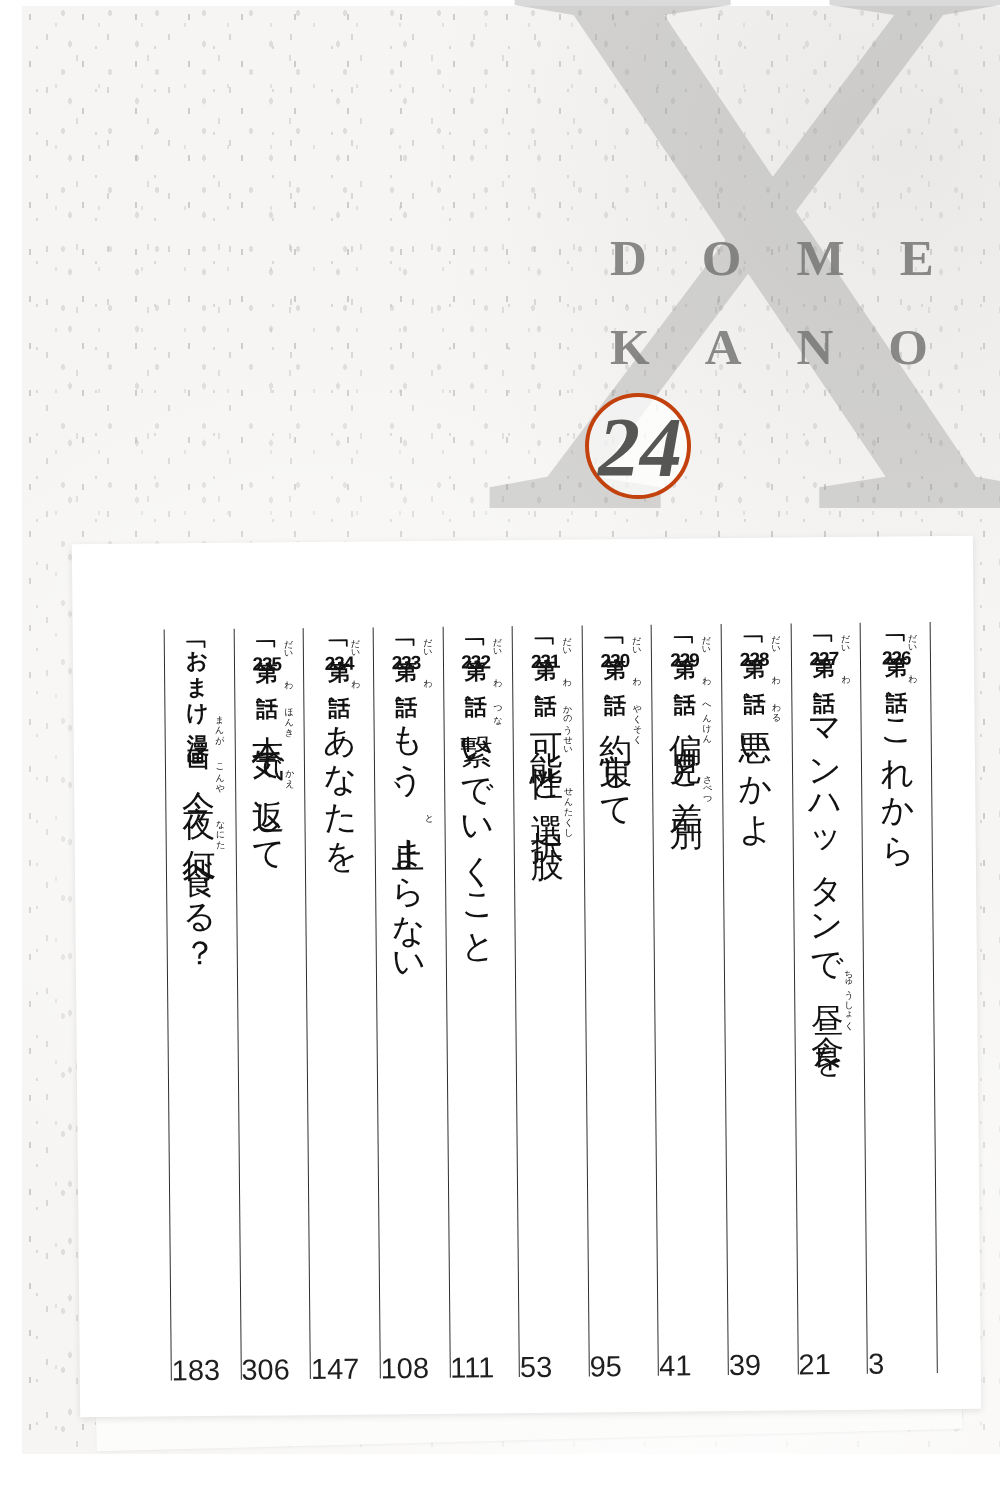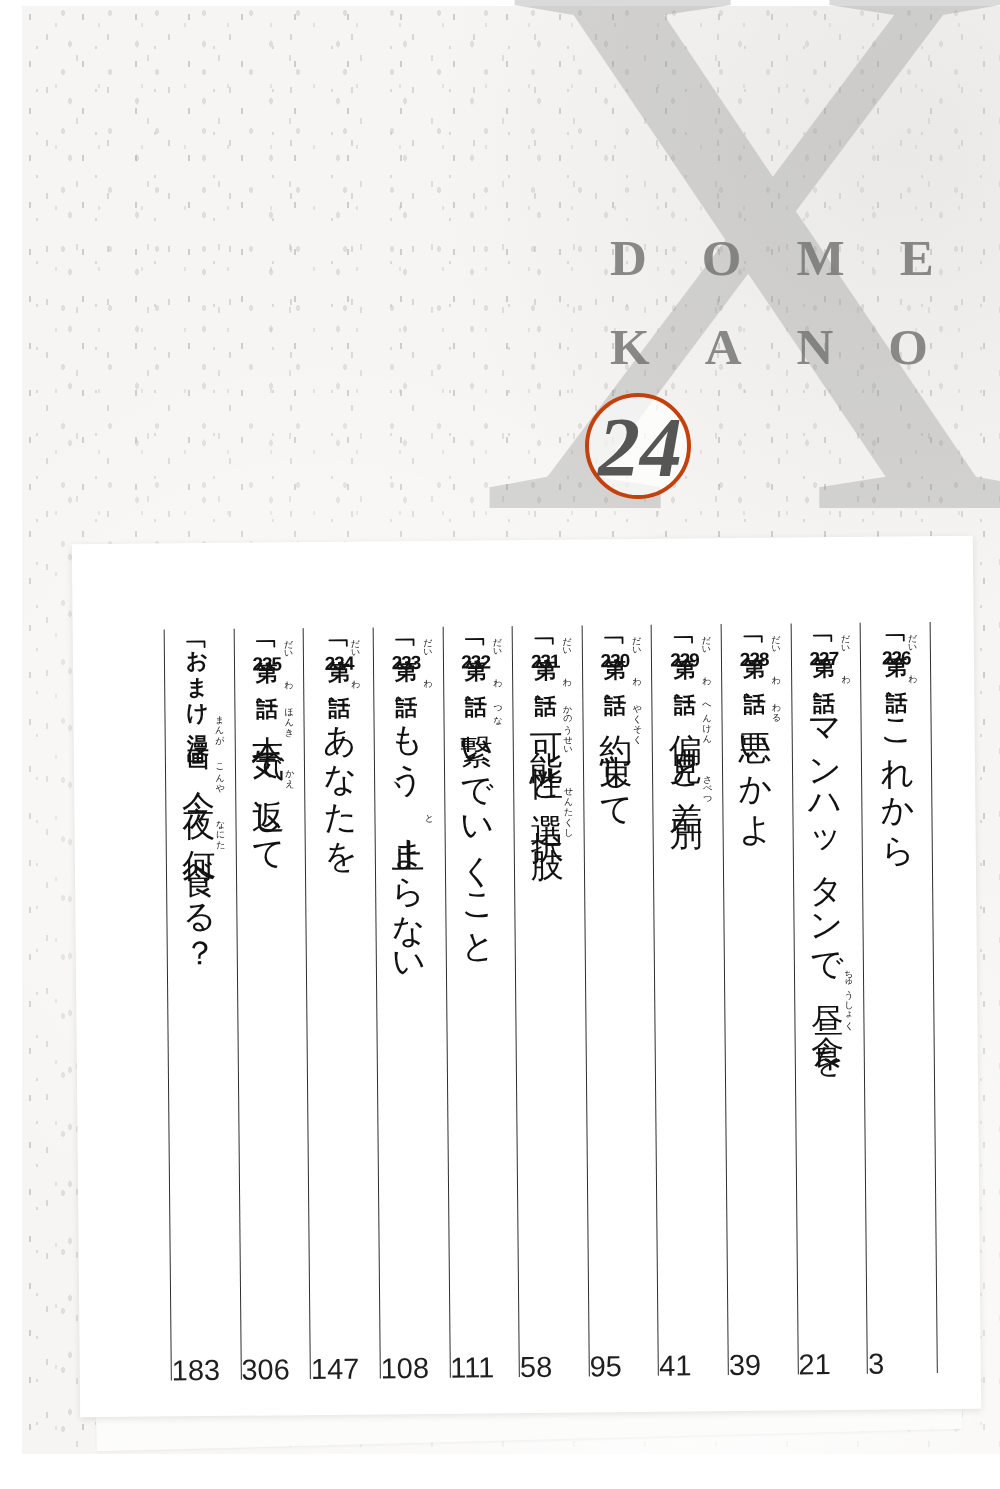--- a/index.html
+++ b/index.html
@@ -157,21 +157,21 @@
         <div class="col">
           <div class="vtext"><span class="chead">「<ruby>第<rt>だい</rt></ruby><span class="tcy">229</span><ruby>話<rt>わ</rt></ruby>」</span><span class="ctitle"><ruby>偏見<rt>へんけん</rt></ruby>と<ruby>差別<rt>さべつ</rt></ruby></span></div>
           <div class="pnum">41</div>
         </div>
         <div class="col">
           <div class="vtext"><span class="chead">「<ruby>第<rt>だい</rt></ruby><span class="tcy">230</span><ruby>話<rt>わ</rt></ruby>」</span><span class="ctitle"><ruby>約束<rt>やくそく</rt></ruby>して</span></div>
           <div class="pnum">95</div>
         </div>
         <div class="col">
           <div class="vtext"><span class="chead">「<ruby>第<rt>だい</rt></ruby><span class="tcy">231</span><ruby>話<rt>わ</rt></ruby>」</span><span class="ctitle"><ruby>可能性<rt>かのうせい</rt></ruby>と<ruby>選択肢<rt>せんたくし</rt></ruby></span></div>
-          <div class="pnum">58</div>
+          <div class="pnum">53</div>
         </div>
         <div class="col">
           <div class="vtext"><span class="chead">「<ruby>第<rt>だい</rt></ruby><span class="tcy">232</span><ruby>話<rt>わ</rt></ruby>」</span><span class="ctitle"><ruby>繋<rt>つな</rt></ruby>いでいくこと</span></div>
           <div class="pnum">111</div>
         </div>
         <div class="col">
           <div class="vtext"><span class="chead">「<ruby>第<rt>だい</rt></ruby><span class="tcy">233</span><ruby>話<rt>わ</rt></ruby>」</span><span class="ctitle">もう、<ruby>止<rt>と</rt></ruby>まらない</span></div>
           <div class="pnum">108</div>
         </div>
         <div class="col">

